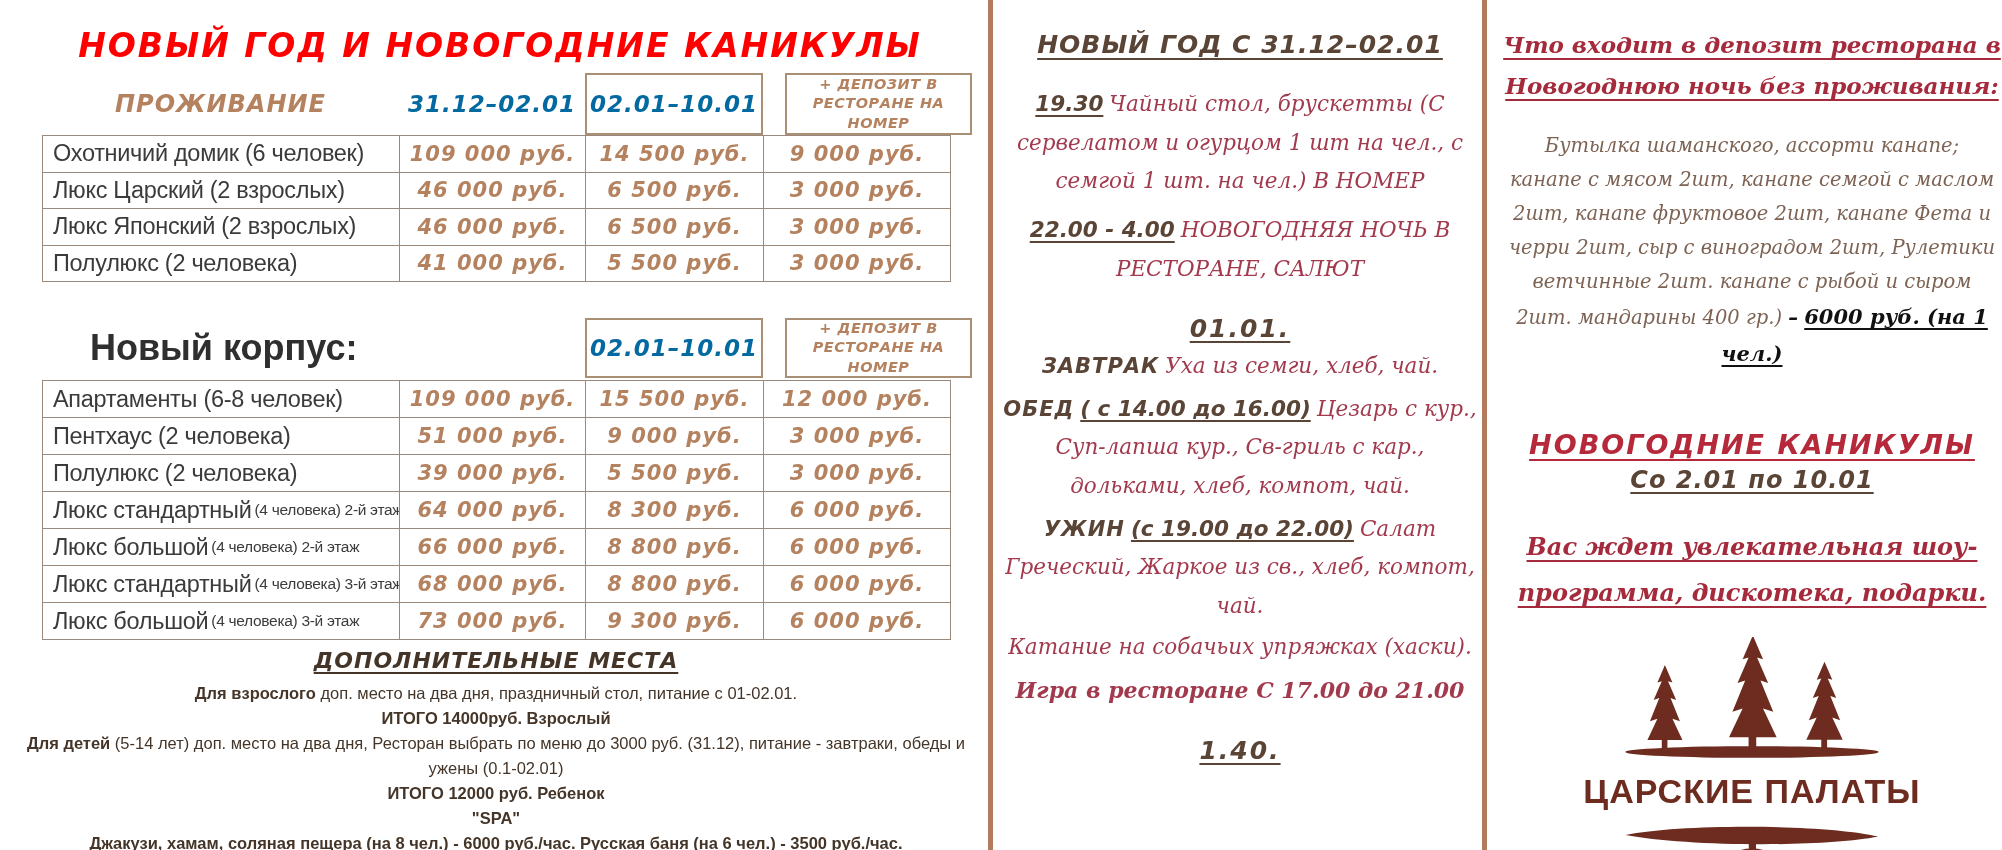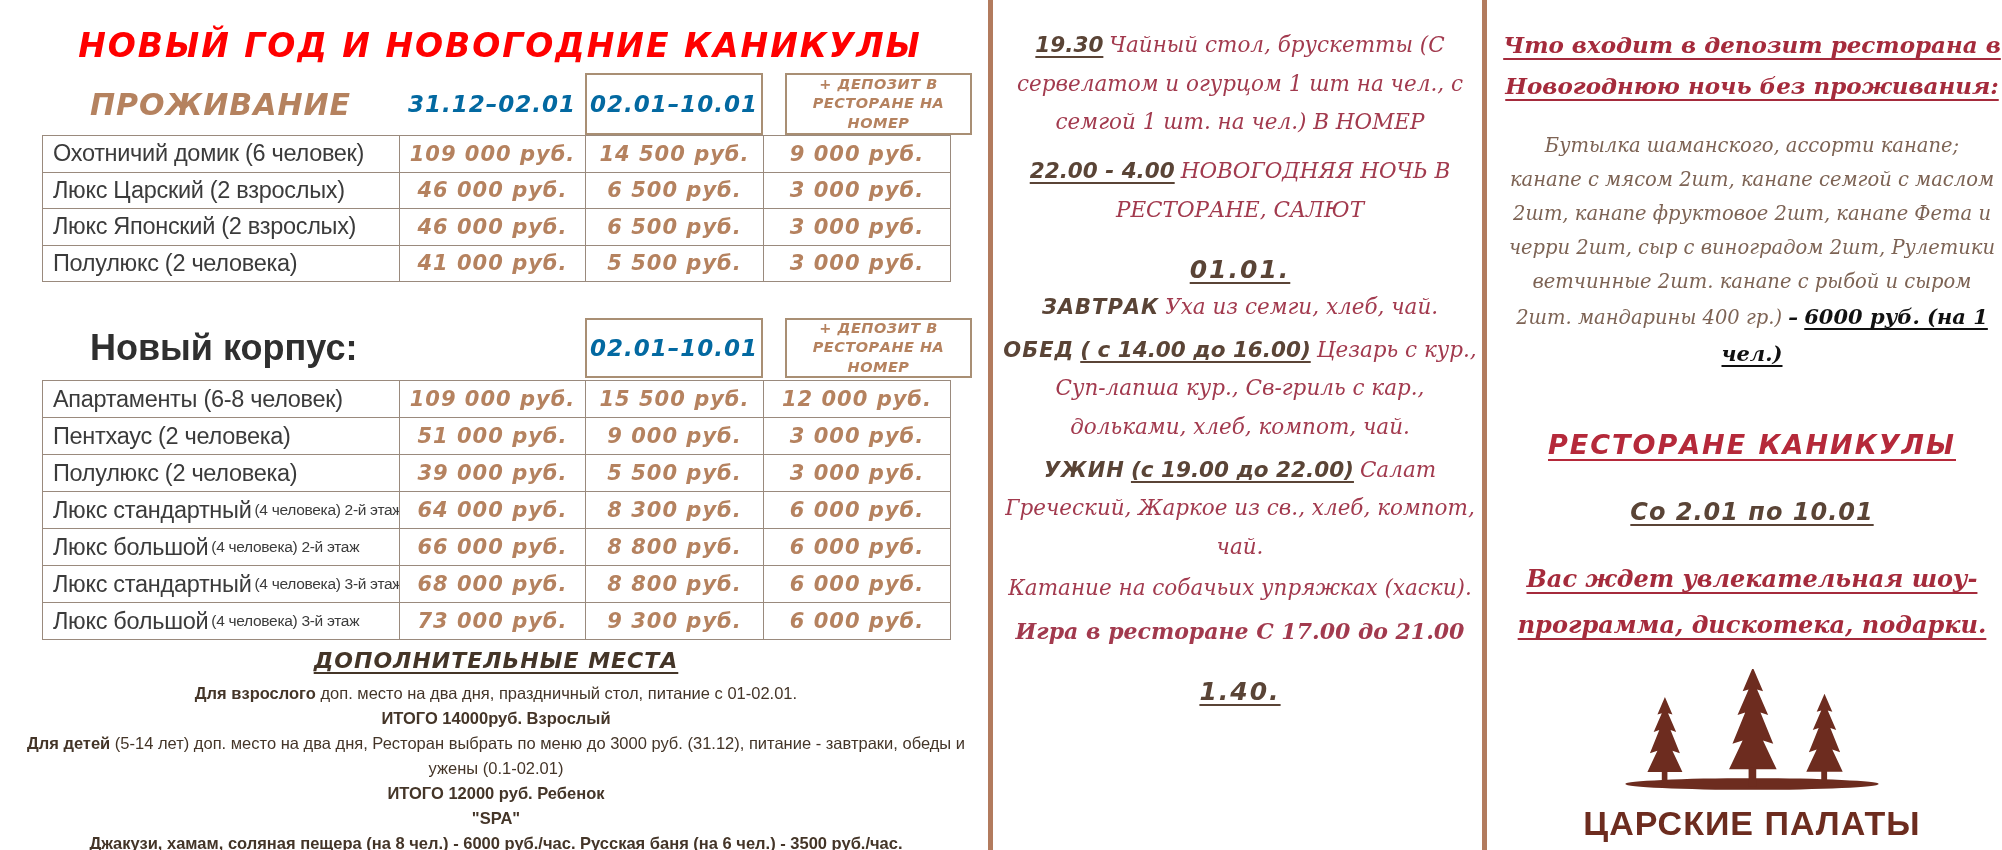--- a/index.html
+++ b/index.html
@@ -16,21 +16,21 @@
                 color:#ff0000; font-size:33px; letter-spacing:2px;
                 font-family:"DejaVu Sans", sans-serif; font-weight:bold; font-style:italic; }
 
   .hdr-row { position:absolute; left:42px; height:62px; width:908px; }
   .hdr-cell { position:absolute; top:0; height:62px; box-sizing:border-box;
               display:flex; align-items:center; justify-content:center; text-align:center; }
   .hc1 { left:0;    width:357px; }
   .hc2 { left:357px; width:186px; }
   .hc3 { left:543px; width:178px; border:2px solid #a98f74; }
   .hc4 { left:743px; width:187px; border:2px solid #a98f74; }
-  .lodging-label { color:#b5825f; font-size:30px; letter-spacing:1px; }
+  .lodging-label { color:#b5825f; font-size:24px; letter-spacing:1px; }
   .date-label { color:#0369a1; font-size:23px; letter-spacing:1px; }
   .deposit-label { color:#b5825f; font-size:14.5px; line-height:1.35; letter-spacing:0.5px;
                    font-family:"DejaVu Sans", sans-serif; font-weight:bold; font-style:italic; padding:0 6px; }
   .corp-label { color:#2f2f2f; font-size:36px; font-weight:bold; letter-spacing:0;
                 justify-content:flex-start; padding-left:48px; font-family:"Liberation Sans", sans-serif; }
 
   .grid { position:absolute; left:42px; display:grid;
           grid-template-columns:357px 186px 178px 187px;
           border-left:1.5px solid #9a8a7d; border-top:1.5px solid #9a8a7d; }
   .t1 { top:135px; grid-auto-rows:36.5px; }
@@ -77,21 +77,21 @@
              font-family:"DejaVu Serif", serif; font-style:italic; font-weight:bold;
              text-decoration:underline; text-underline-offset:5px; }
   .r-body { margin:22px 6px 0 6px; color:#7d6354; font-size:19.5px; line-height:1.75;
             font-family:"DejaVu Serif", serif; font-style:italic; }
   .r-dash { color:#111111; font-weight:bold; }
   .r-price { color:#111111; font-weight:bold; text-decoration:underline; text-underline-offset:4px;
              font-family:"DejaVu Serif", serif; font-style:italic; font-size:21px; }
   .r-holidays { margin-top:56px; color:#b5293a; font-size:27px;
                 font-family:"DejaVu Sans", sans-serif; font-weight:bold; font-style:italic;
                 text-decoration:underline; text-underline-offset:5px; letter-spacing:2px; }
-  .r-dates { margin-top:38px; color:#5a4436; font-size:24px;
+  .r-dates { margin-top:6px; color:#5a4436; font-size:24px;
              font-family:"DejaVu Sans", sans-serif; font-weight:bold; font-style:italic;
              text-decoration:underline; text-underline-offset:4px; letter-spacing:1px; }
   .r-promo { margin-top:30px; color:#a52b3c; font-size:24px; line-height:1.9;
              font-family:"DejaVu Serif", serif; font-style:italic; font-weight:bold;
              text-decoration:underline; text-underline-offset:5px; }
   .logo { margin-top:22px; }
   .brand { margin-top:6px; color:#6d2c1f; font-size:34px; font-weight:bold; letter-spacing:1px;
            font-family:"Liberation Sans", sans-serif; }
 </style>
 </head>
@@ -214,20 +214,21 @@
     <div class="x-line"><span class="xb">ИТОГО 12000 руб. Ребенок</span><span class="xu"></span><span class="xb2"></span><span class="xr"></span></div>
     <div class="x-line"><span class="xb">"SPA"</span><span class="xu"></span><span class="xb2"></span><span class="xr"></span></div>
     <div class="x-line"><span class="xb">Джакузи, хамам, соляная пещера (на 8 чел.) - 6000 руб./час. Русская баня (на 6 чел.) - 3500 руб./час.</span><span class="xu"></span><span class="xb2"></span><span class="xr"></span></div>
 
   </div>
 
   <div class="divider" style="left:988px;"></div>
   <div class="divider" style="left:1482px;"></div>
 
   <div class="mid">
+    <div class="m-title">НОВЫЙ ГОД С 31.12–02.01</div>
 
 
     <p class="m-p m-e2"><span class="m-time">19.30</span> <span class="m-desc script">Чайный стол, брускетты  (С сервелатом и огурцом 1 шт на чел., с семгой 1 шт. на чел.) В НОМЕР</span></p>
 
     <p class="m-p m-e3"><span class="m-time">22.00 - 4.00</span> <span class="m-desc script">НОВОГОДНЯЯ НОЧЬ В РЕСТОРАНЕ, САЛЮТ</span></p>
 
     <div class="m-date">01.01.</div>
 
     <p class="m-p m-meal"><span class="m-lbl">ЗАВТРАК</span>  <span class="m-desc script">Уха из семги, хлеб, чай.</span></p>
 
@@ -242,21 +243,21 @@
 
     <p class="m-p m-meal" style="margin-top:18px;">  </p>
 
   </div>
 
   <div class="right">
     <div class="r-title">Что входит в депозит ресторана в Новогоднюю ночь без проживания:</div>
 
     <p class="r-body"><span>Бутылка шаманского, ассорти канапе; канапе с мясом 2шт, канапе семгой с маслом 2шт, канапе фруктовое 2шт, канапе Фета и черри 2шт, сыр с виноградом 2шт, Рулетики ветчинные 2шт. канапе с рыбой и сыром 2шт. мандарины 400 гр.)</span> <span class="r-dash">–</span> <span class="r-price">6000 руб. (на 1 чел.)</span></p>
 
-    <div class="r-holidays">РЕСТОРАНЕ КАНИКУЛЫ</div>
+    <div class="r-holidays">НОВОГОДНИЕ КАНИКУЛЫ</div>
     <div class="r-dates">Со 2.01 по 10.01</div>
     <div class="r-promo">Вас ждет увлекательная шоу-программа, дискотека, подарки.</div>
 
     <div class="logo">
       <svg width="300" height="125" viewBox="0 0 360 150">
         <g fill="#6d2c1f">
           <ellipse cx="180" cy="138" rx="152" ry="7"></ellipse>
           <g transform="translate(38,32) scale(0.75)">
             <path d="M50 2 L62 30 L55 28 L68 58 L59 55 L74 92 L62 88 L78 122 L22 122 L38 88 L26 92 L41 55 L32 58 L45 28 L38 30 Z"></path>
             <rect x="45" y="120" width="9" height="20"></rect>

